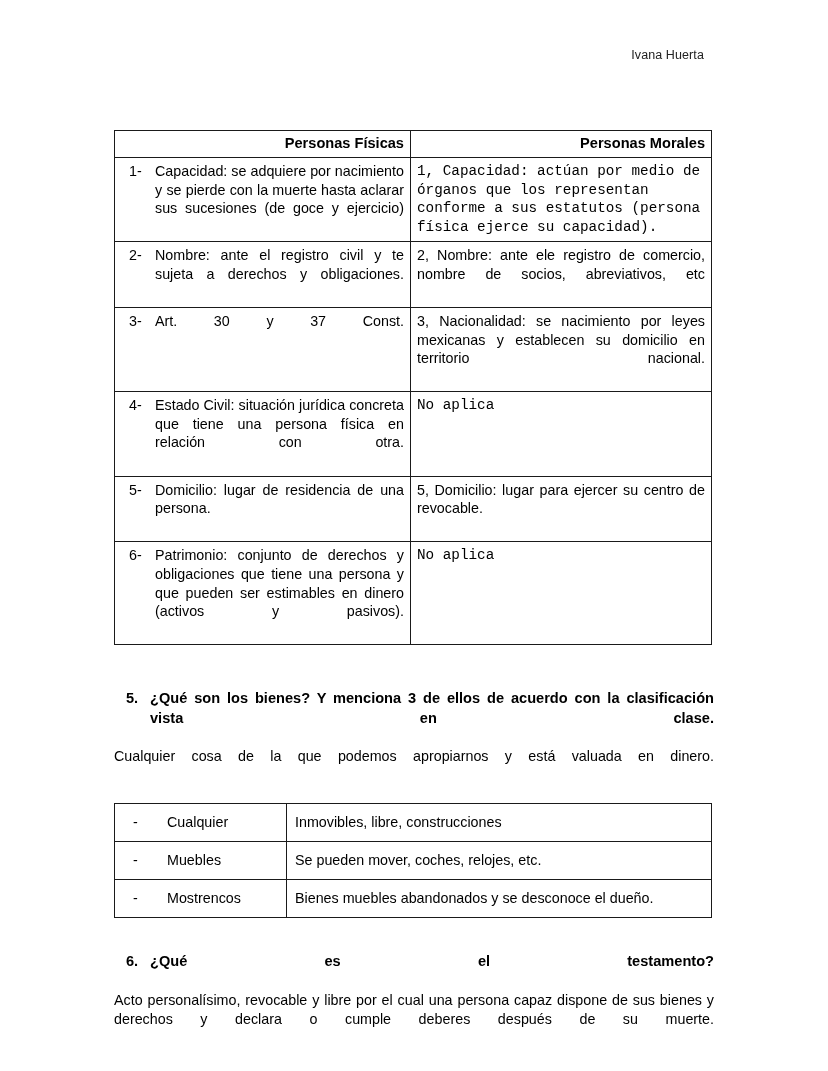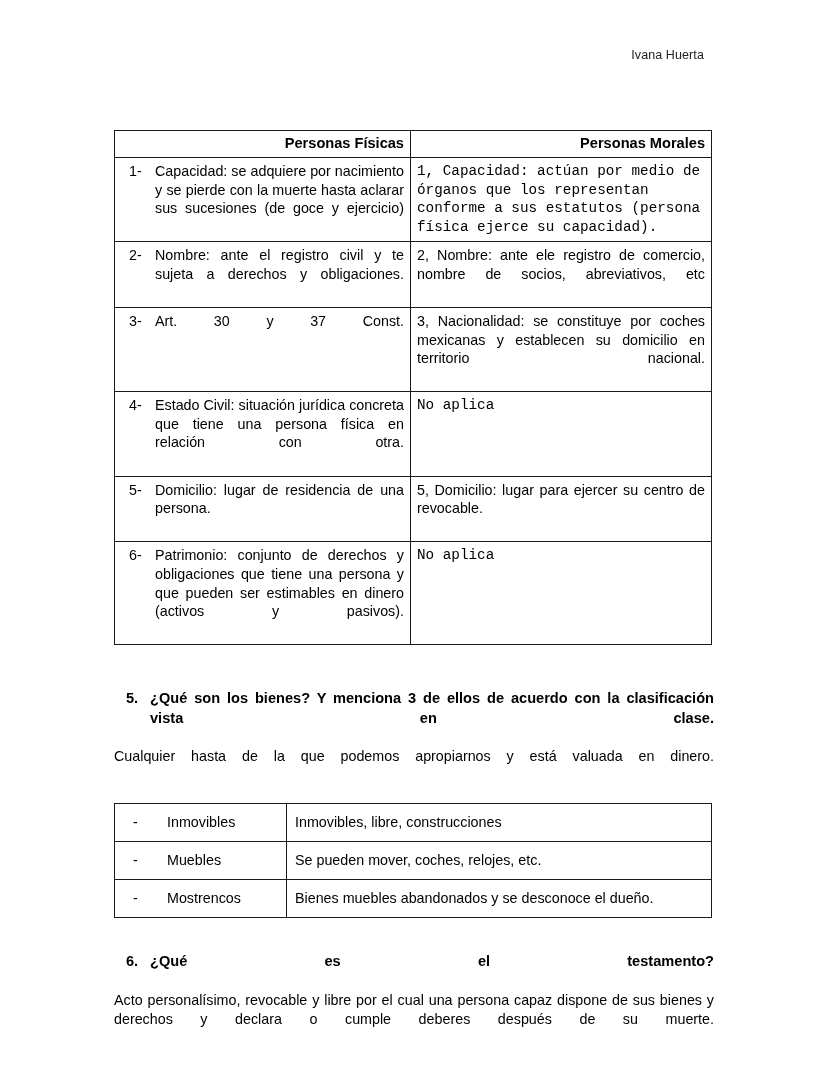--- a/index.html
+++ b/index.html
@@ -202,21 +202,21 @@
           </td>
           <td class="cell-just">2, Nombre: ante ele registro de comercio, nombre de socios, abreviativos, etc</td>
         </tr>
         <tr>
           <td>
             <span class="numitem">
               <span class="num">3-</span>
               <span class="txt">Art. 30 y 37 Const.</span>
             </span>
           </td>
-          <td class="cell-just">3, Nacionalidad: se constituye por coches mexicanas y establecen su domicilio en territorio nacional.</td>
+          <td class="cell-just">3, Nacionalidad: se nacimiento por leyes mexicanas y establecen su domicilio en territorio nacional.</td>
         </tr>
         <tr>
           <td>
             <span class="numitem">
               <span class="num">4-</span>
               <span class="txt">Estado Civil: situación jurídica concreta que tiene una persona física en relación con otra.</span>
             </span>
           </td>
           <td class="cell-left">No aplica</td>
         </tr>
@@ -241,36 +241,36 @@
       </tbody>
     </table>
 
     <div class="sp-44"></div>
 
     <div class="qblock">
       <div class="question">
         <span class="qnum">5.</span>
         <span class="qtext">¿Qué son los bienes? Y menciona 3 de ellos de acuerdo con la clasificación vista en clase.</span>
       </div>
-      <div class="answer">Cualquier hasta de la que podemos apropiarnos y está valuada en dinero.</div>
+      <div class="answer">Cualquier cosa de la que podemos apropiarnos y está valuada en dinero.</div>
     </div>
 
     <div class="sp-18"></div>
 
     <table class="doc-table" id="bienes-table">
       <colgroup>
         <col class="b-left">
         <col class="b-right">
       </colgroup>
       <tbody>
         <tr>
           <td>
             <span class="bien-term">
               <span class="dash">-</span>
-              <span>Inmovibles</span>
+              <span>Cualquier</span>
             </span>
           </td>
           <td>Inmovibles, libre, construcciones</td>
         </tr>
         <tr>
           <td>
             <span class="bien-term">
               <span class="dash">-</span>
               <span>Muebles</span>
             </span>

